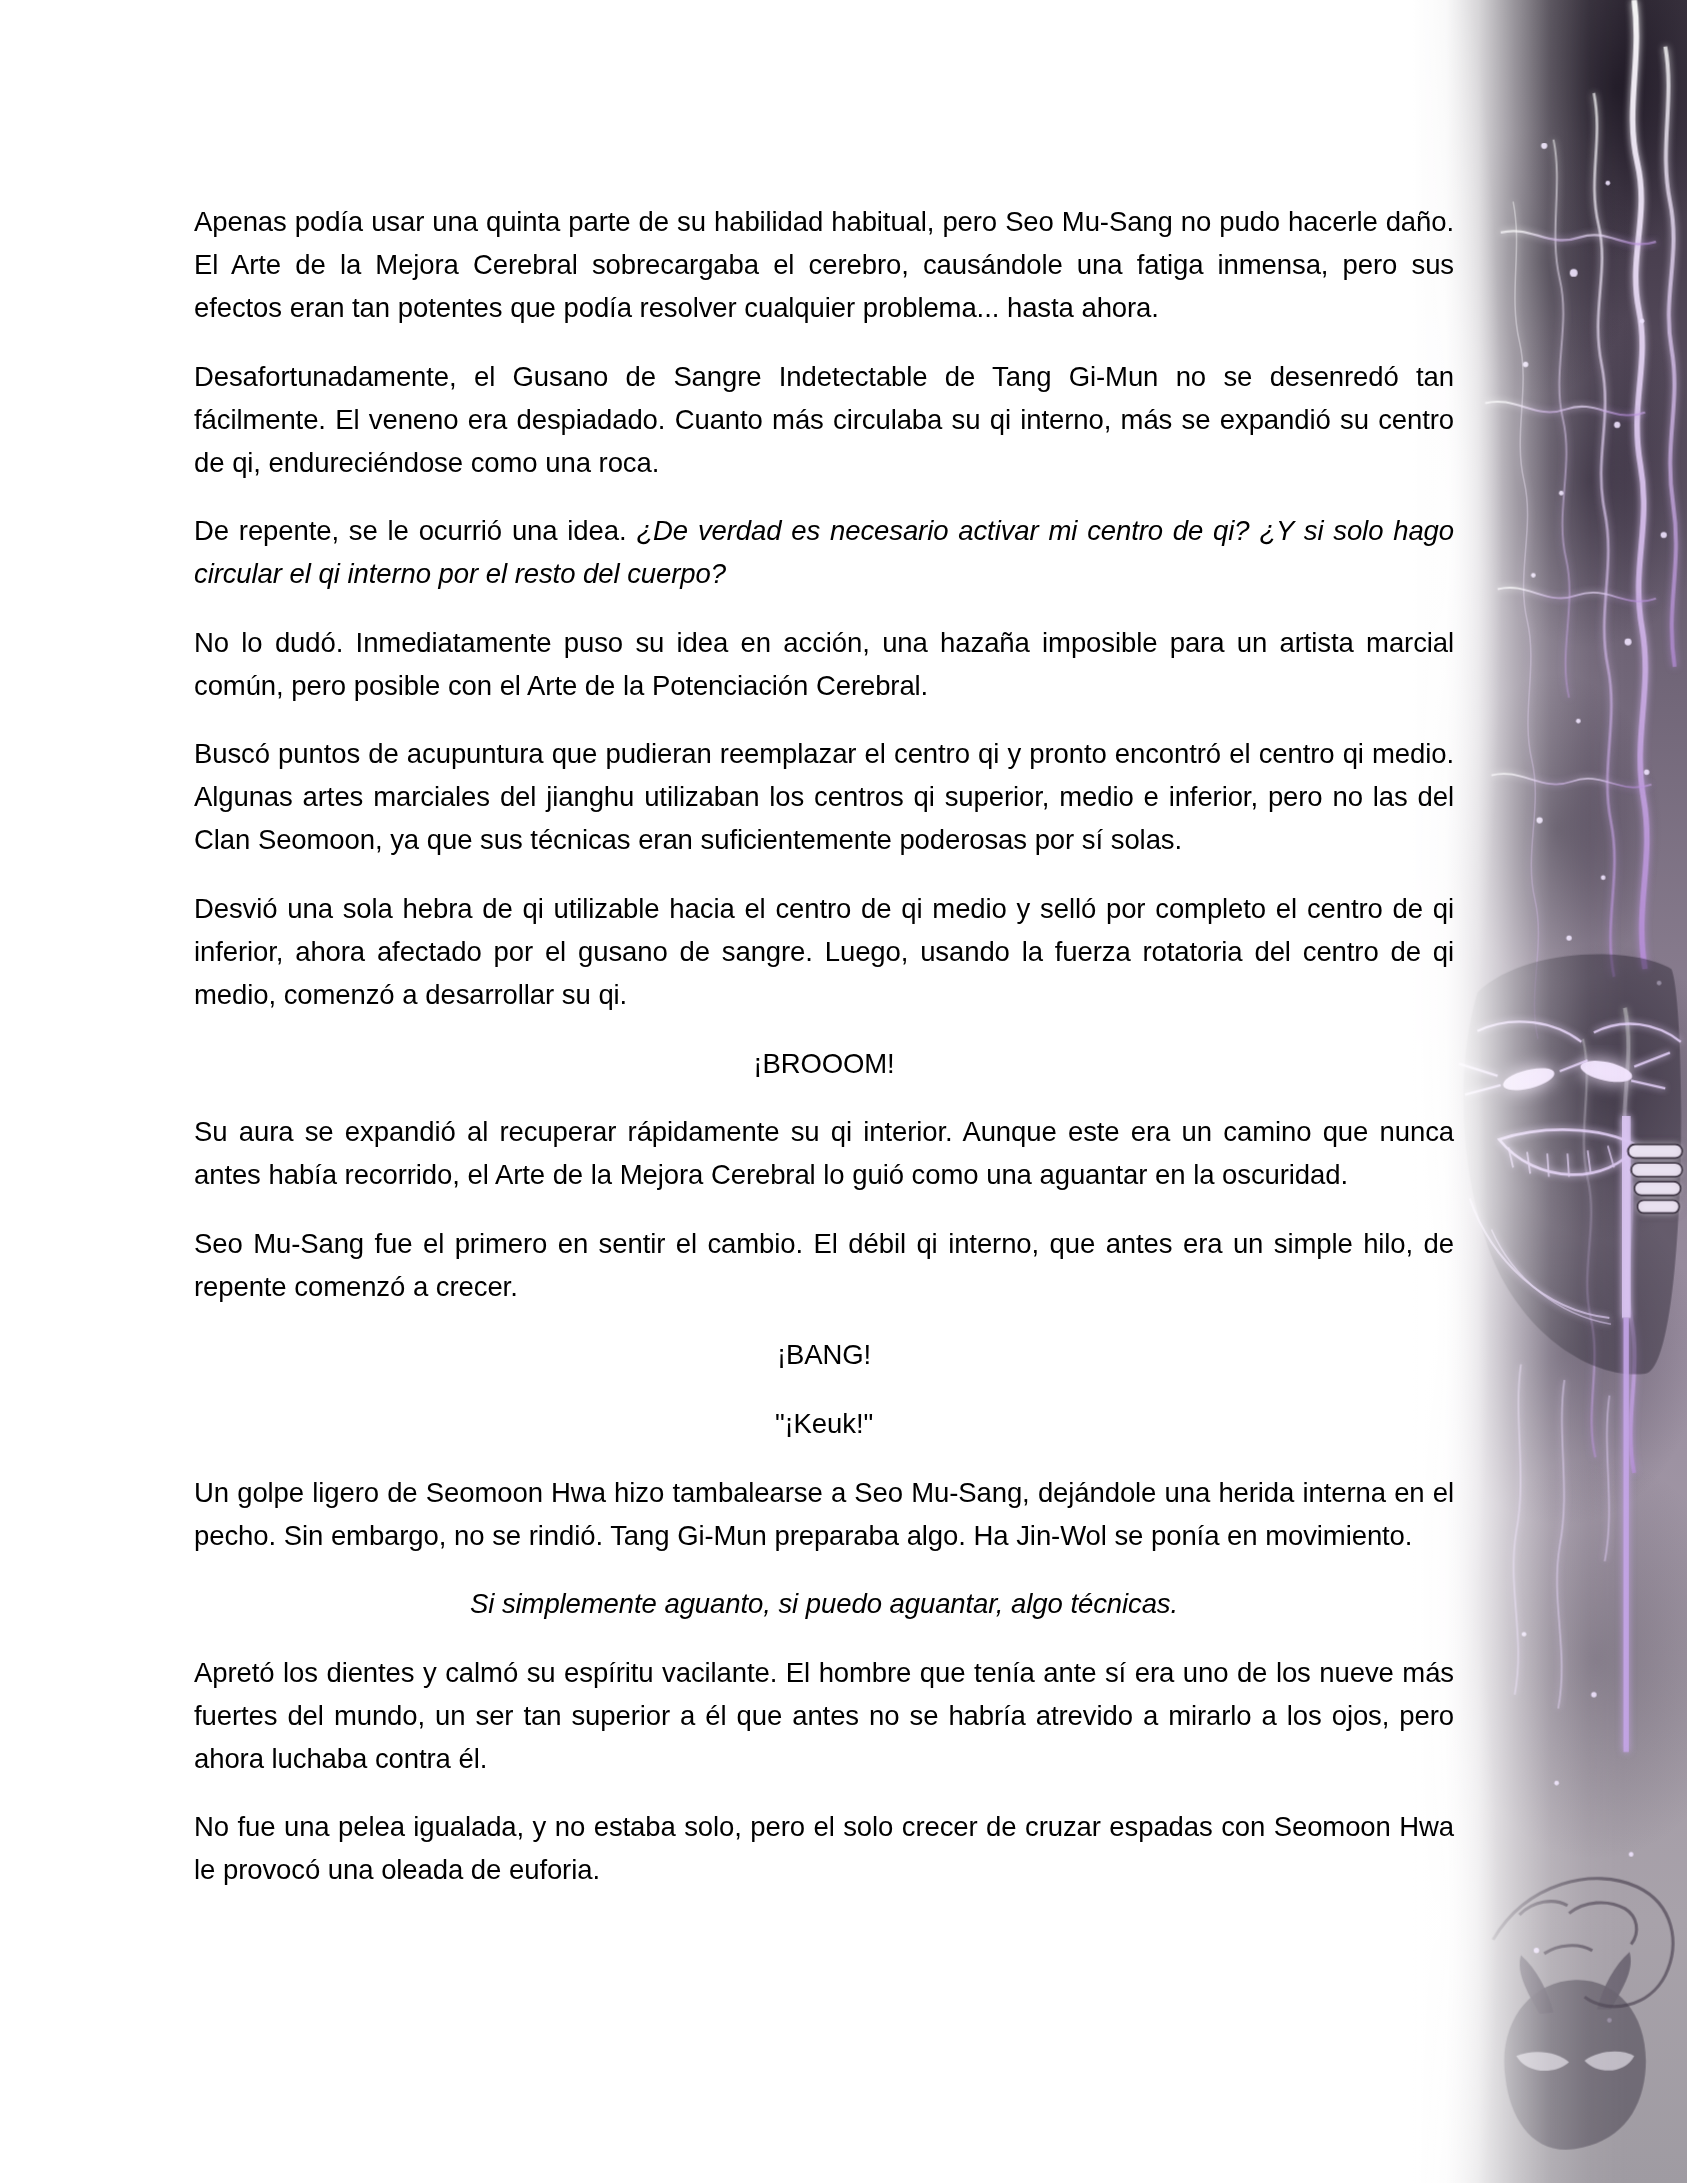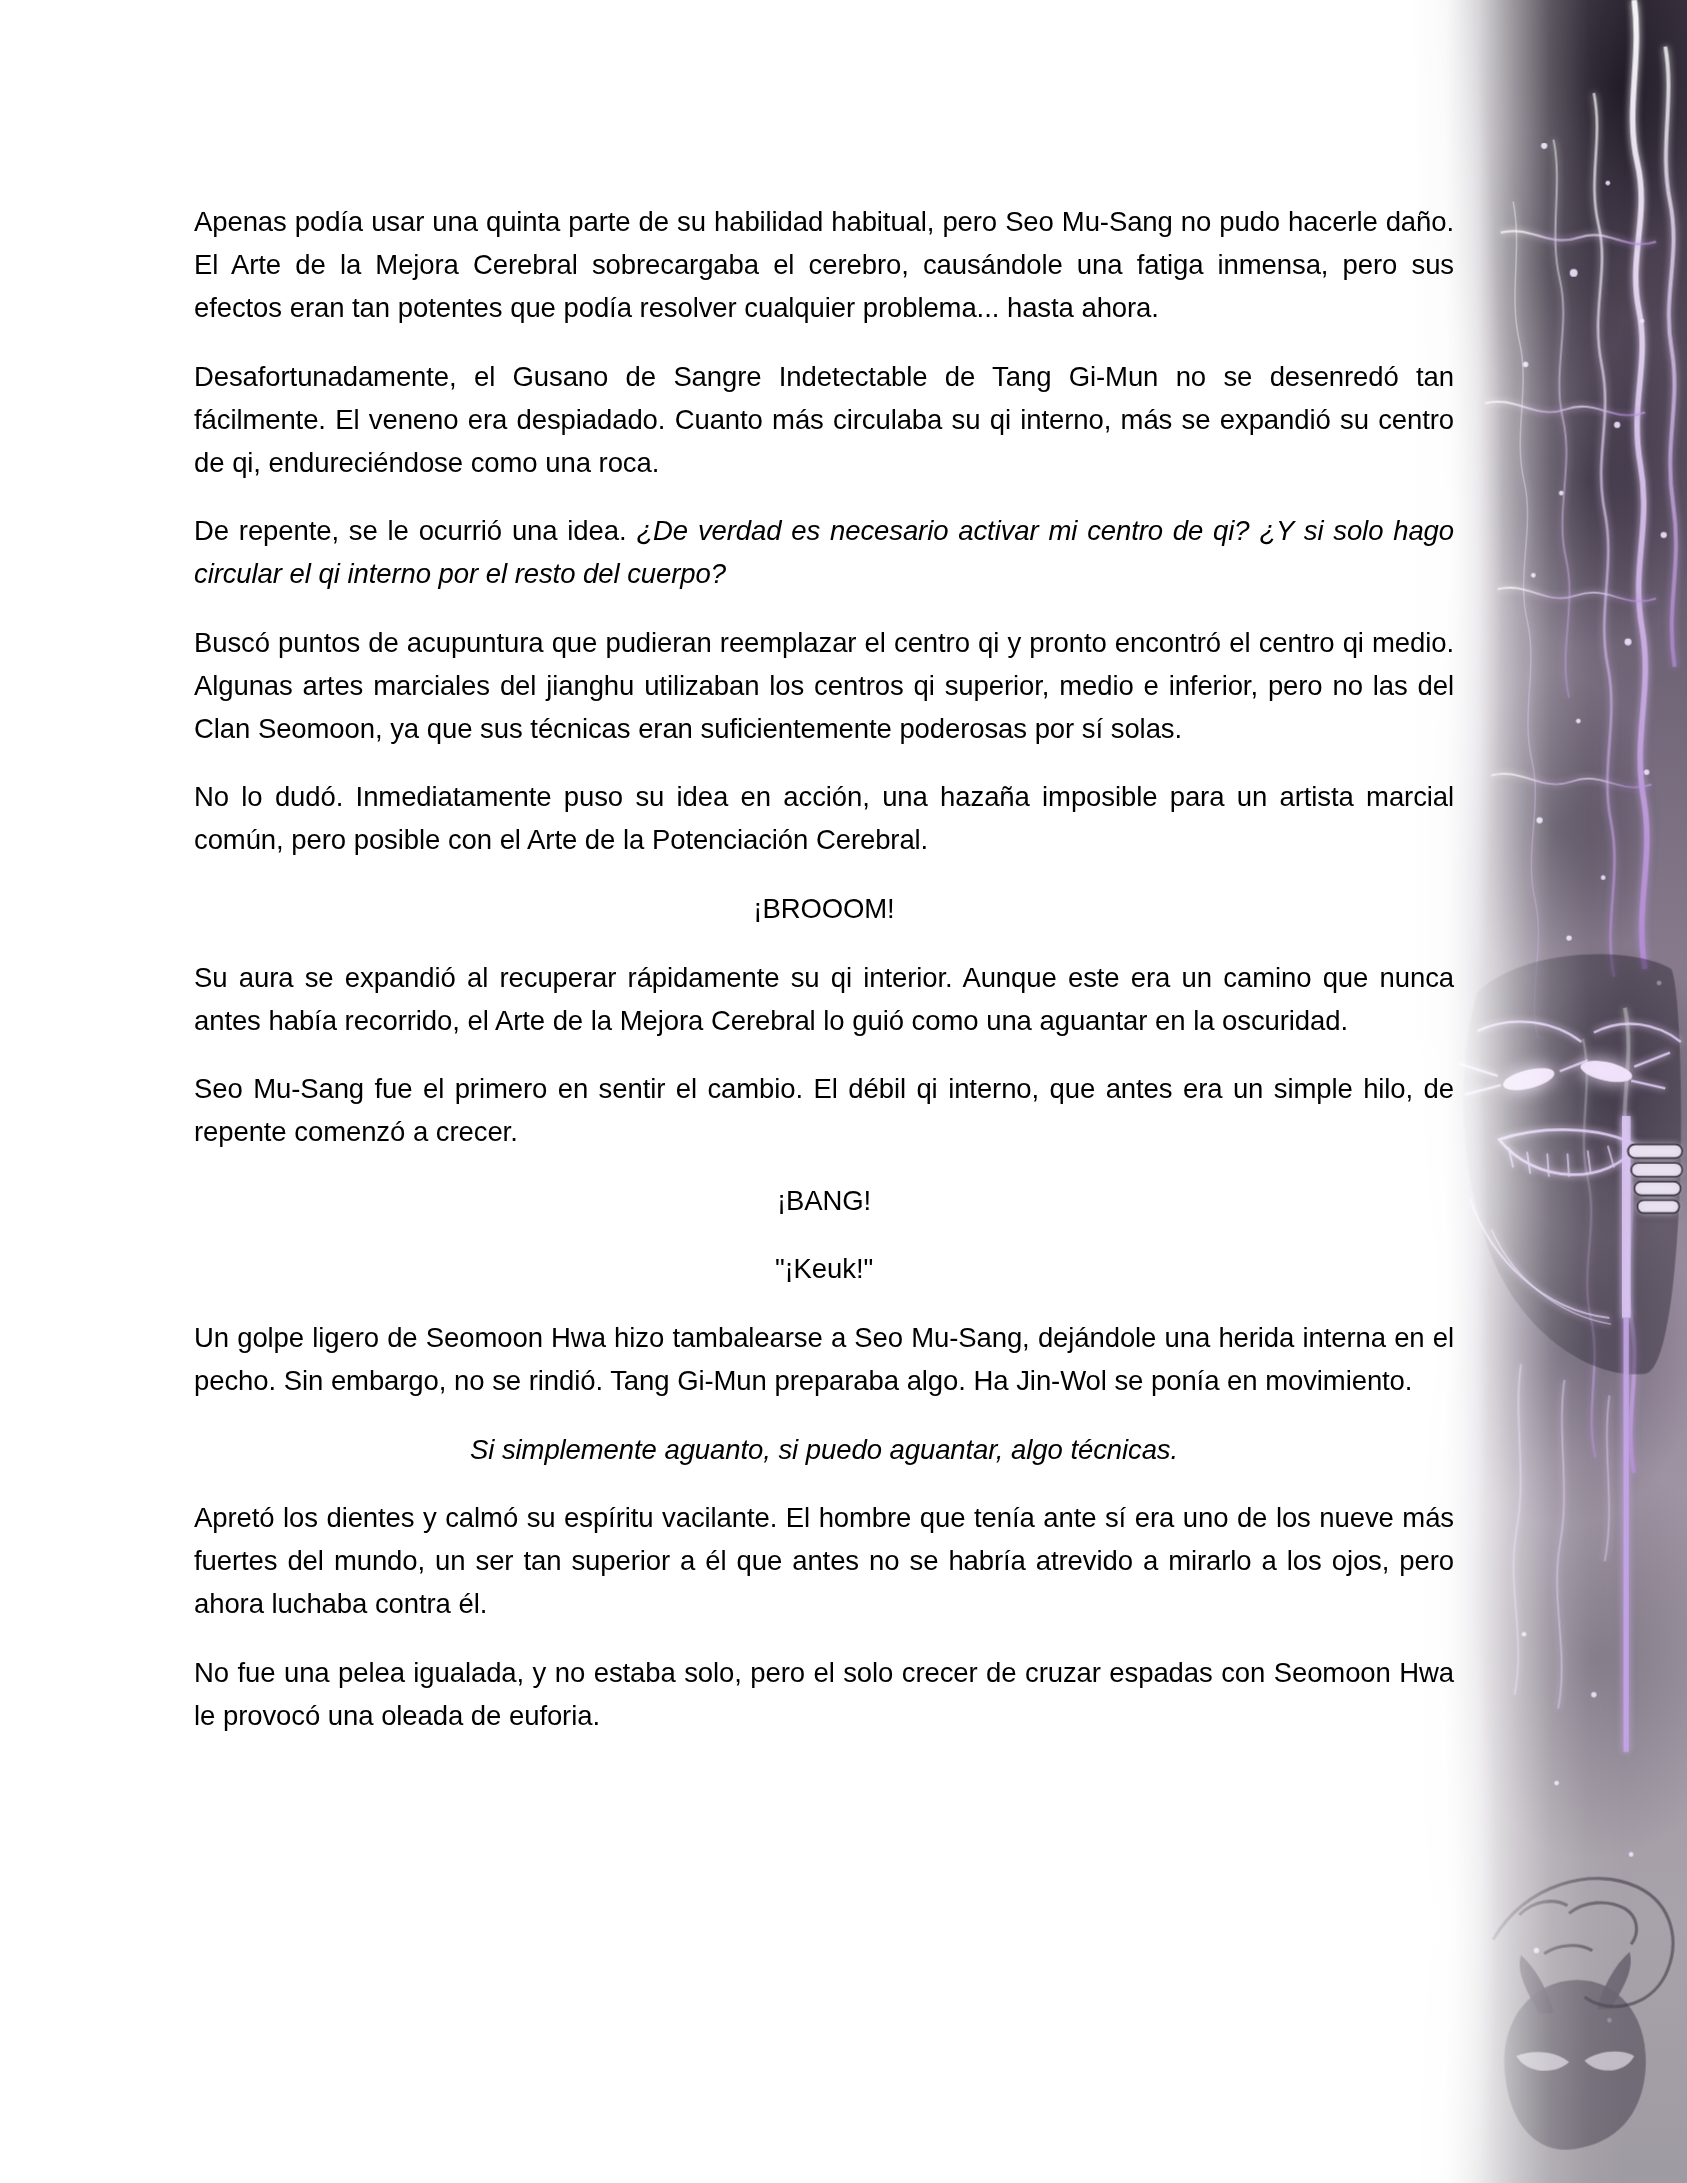--- a/index.html
+++ b/index.html
@@ -274,24 +274,25 @@
   </div>
 
   <div class="content">
 
     <p class="para">Apenas podía usar una quinta parte de su habilidad habitual, pero Seo Mu-Sang no pudo hacerle daño. El Arte de la Mejora Cerebral sobrecargaba el cerebro, causándole una fatiga inmensa, pero sus efectos eran tan potentes que podía resolver cualquier problema... hasta ahora.</p>
 
     <p class="para">Desafortunadamente, el Gusano de Sangre Indetectable de Tang Gi-Mun no se desenredó tan fácilmente. El veneno era despiadado. Cuanto más circulaba su qi interno, más se expandió su centro de qi, endureciéndose como una roca.</p>
 
     <p class="para"><span>De repente, se le ocurrió una idea. </span><span class="em">¿De verdad es necesario activar mi centro de qi? ¿Y si solo hago circular el qi interno por el resto del cuerpo?</span></p>
 
+    <p class="para">No lo dudó. Inmediatamente puso su idea en acción, una hazaña imposible para un artista marcial común, pero posible con el Arte de la Potenciación Cerebral.</p>
+
     <p class="para">Buscó puntos de acupuntura que pudieran reemplazar el centro qi y pronto encontró el centro qi medio. Algunas artes marciales del jianghu utilizaban los centros qi superior, medio e inferior, pero no las del Clan Seomoon, ya que sus técnicas eran suficientemente poderosas por sí solas.</p>
 
-    <p class="para">No lo dudó. Inmediatamente puso su idea en acción, una hazaña imposible para un artista marcial común, pero posible con el Arte de la Potenciación Cerebral.</p>
-
+    <p class="para">Desvió una sola hebra de qi utilizable hacia el centro de qi medio y selló por completo el centro de qi inferior, ahora afectado por el gusano de sangre. Luego, usando la fuerza rotatoria del centro de qi medio, comenzó a desarrollar su qi.</p>
 
     <p class="para short">¡BROOOM!</p>
 
     <p class="para">Su aura se expandió al recuperar rápidamente su qi interior. Aunque este era un camino que nunca antes había recorrido, el Arte de la Mejora Cerebral lo guió como una aguantar en la oscuridad.</p>
 
     <p class="para">Seo Mu-Sang fue el primero en sentir el cambio. El débil qi interno, que antes era un simple hilo, de repente comenzó a crecer.</p>
 
     <p class="para short">¡BANG!</p>
 
     <p class="para short">"¡Keuk!"</p>

